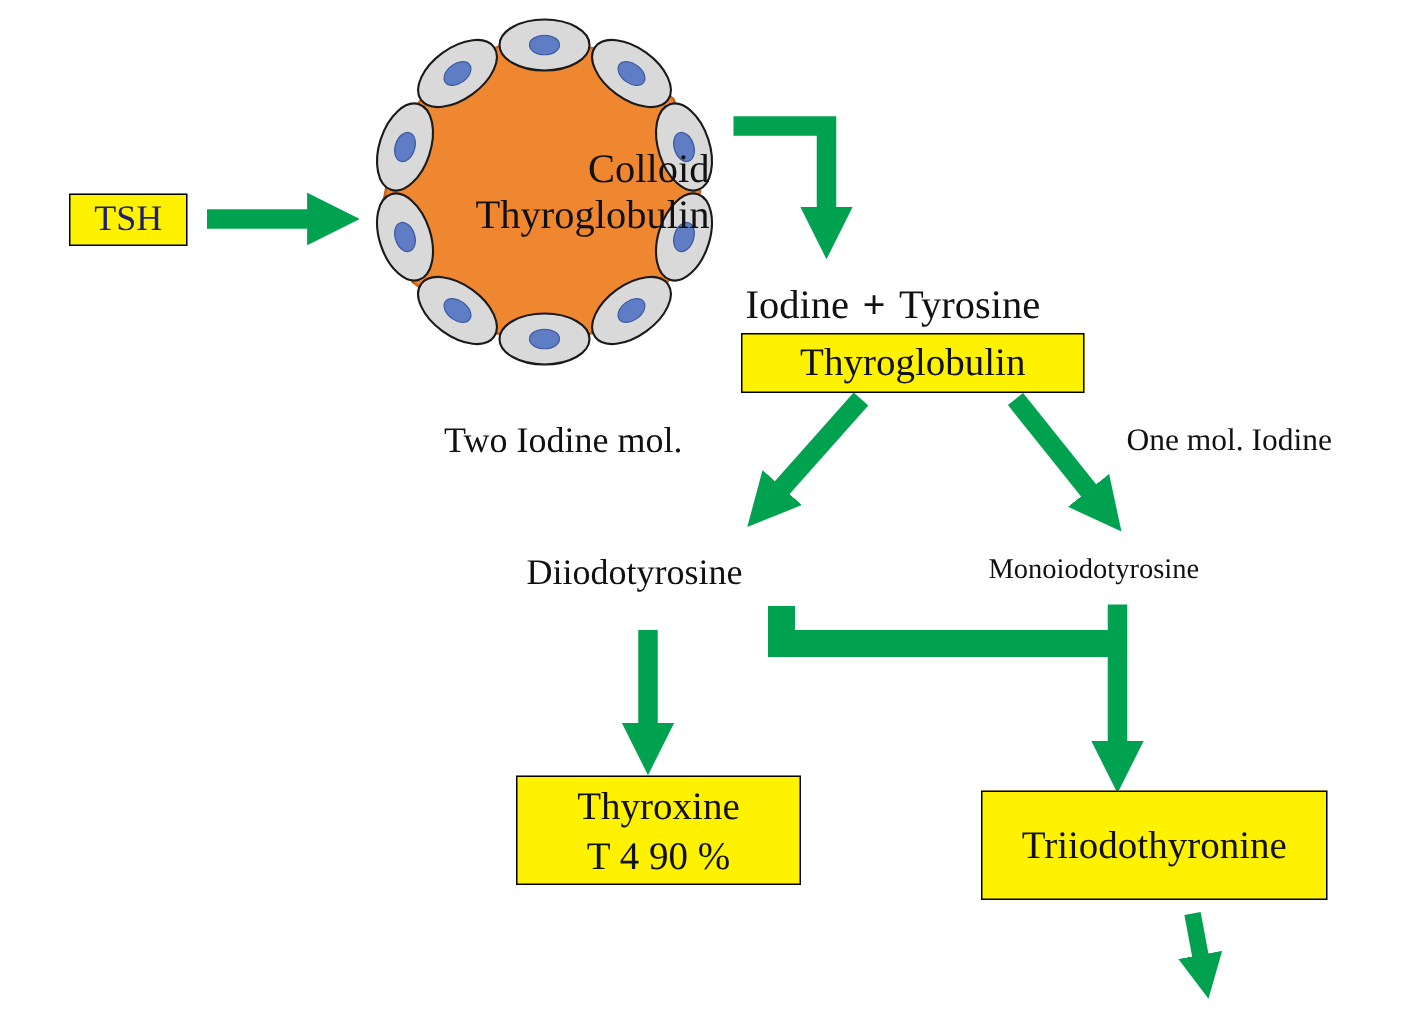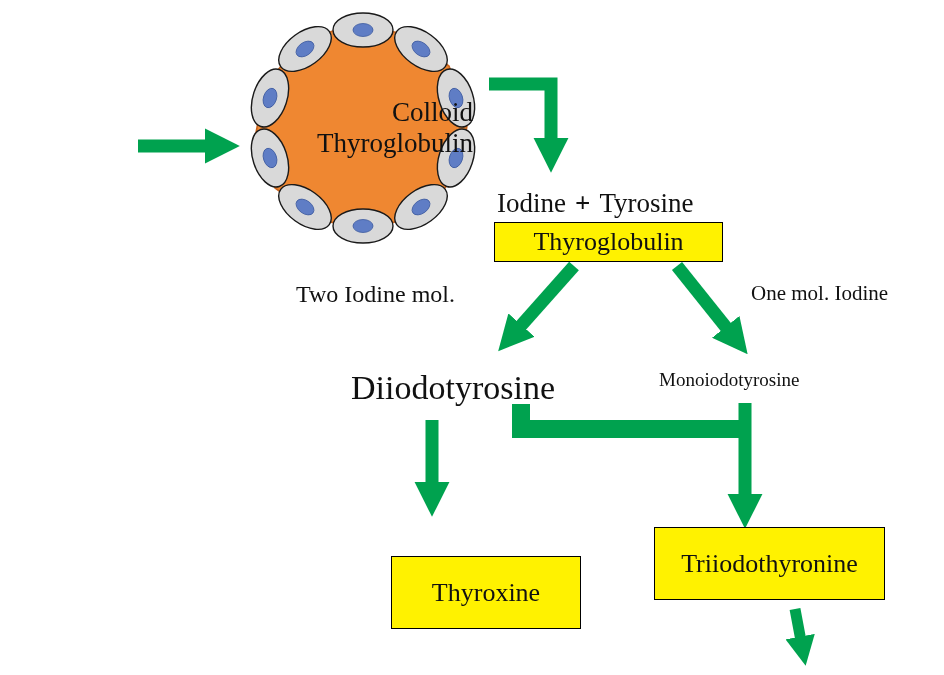--- a/index.html
+++ b/index.html
@@ -28,23 +28,23 @@
     text-align:center; color:var(--text);
   }
   .tsh        { left:46px;  top:129px; width:77px;  height:33px; font-size:24px; color:var(--tsh-text); }
   .follicle-text { position:absolute; left:253px; top:97px; width:220px; text-align:right;
                    font-size:27px; line-height:31px; color:var(--text); }
   .iodtyr     { left:497px; top:188px; font-size:27px; }
   .iodtyr .plus { font-weight:bold; margin:0 9px; }
   .thyroglobulin { left:494px; top:222px; width:227px; height:38px; font-size:26px; }
   .two-iod    { left:296px; top:281px; font-size:24px; }
   .one-iod    { left:751px; top:281px; font-size:21px; }
-  .diiodo     { left:351px; top:369px; font-size:34px;text-align:center; }
+  .diiodo     { left:351px; top:369px; font-size:24px;text-align:center; }
   .monoiodo   { left:659px; top:369px; font-size:19px; }
-  .thyroxine  { left:344px; top:556px; width:188px; height:71px; font-size:26px; line-height:33px;margin-left:47px; }
+  .thyroxine  { left:344px; top:517px; width:188px; height:71px; font-size:26px; line-height:33px; }
   .triiodo    { left:654px; top:527px; width:229px; height:71px; font-size:26px; line-height:33px;align-items:center; }
 </style>
 </head>
 <body>
 
 <div class="stage">
 
   <svg class="layer" width="944" height="675" viewBox="0 0 944 675">
     <defs>
       <marker id="ah" viewBox="0 0 10 10" refX="1.5" refY="5" markerWidth="2.7" markerHeight="2.7" orient="auto">
@@ -100,20 +100,23 @@
     <path class="arrow" marker-end="url(#ah)" d="M489,84 H551 V143"></path>
     <path class="arrow" marker-end="url(#ah)" d="M574,266 L518,329"></path>
     <path class="arrow" marker-end="url(#ah)" d="M677,266 L729,331"></path>
     <path class="arrow" marker-end="url(#ah)" d="M432,420 V487"></path>
     <path class="arrow thick" d="M521,404 V438"></path>
     <path class="arrow thick" d="M512,429 H744"></path>
     <path class="arrow" marker-end="url(#ah)" d="M745,403 V499"></path>
     <path class="arrow thin" marker-end="url(#ah)" d="M795,609 L801,641"></path>
   </svg>
 
+  <div class="ybox tsh">
+    <span>TSH</span>
+  </div>
 
   <div class="follicle-text">
     <div>Colloid</div>
     <div>Thyroglobulin</div>
   </div>
 
   <div class="label iodtyr">
     <span>Iodine</span><span class="plus">+</span><span>Tyrosine</span>
   </div>
 
@@ -123,20 +126,21 @@
 
   <div class="label two-iod">Two Iodine mol.</div>
   <div class="label one-iod">One mol. Iodine</div>
 
   <div class="label diiodo">Diiodotyrosine</div>
   <div class="label monoiodo">Monoiodotyrosine</div>
 
   <div class="ybox thyroxine">
     <div>
       <div>Thyroxine</div>
+      <div>T 4 90 %</div>
     </div>
   </div>
 
   <div class="ybox triiodo">
     <div>
       <div>Triiodothyronine</div>
     </div>
   </div>
 
 </div>

